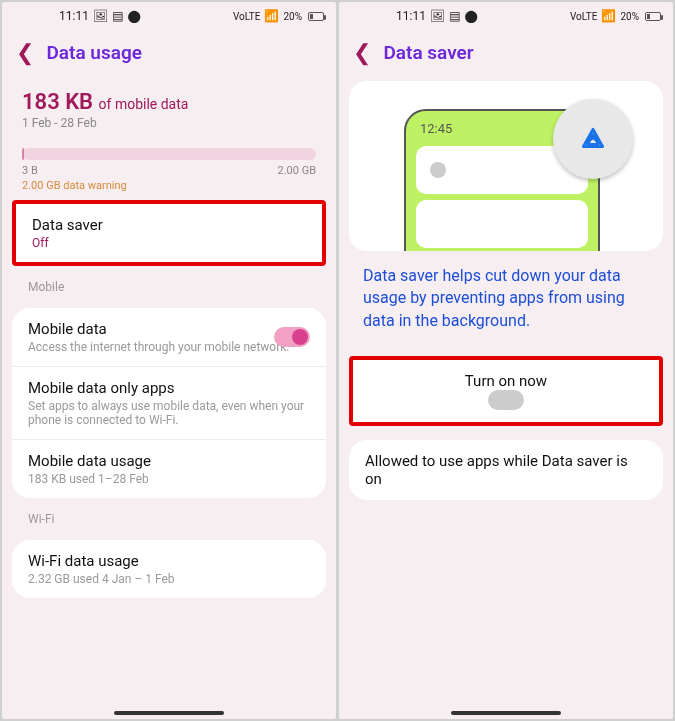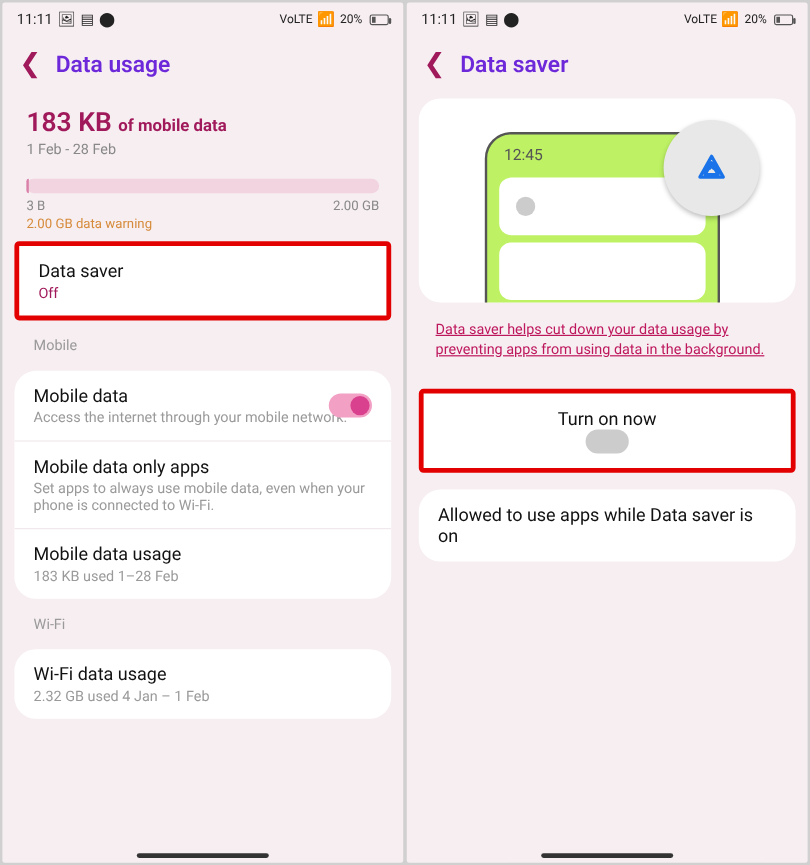--- a/index.html
+++ b/index.html
@@ -21,20 +21,21 @@
     border-radius: 2px;
   }
   .statusbar {
     height: 28px;
     display: flex;
     justify-content: space-between;
     align-items: center;
     padding: 0 12px;
     font-size: 12px;
     color: #222;
+    margin-left: 45px;
   }
   .statusbar .left, .statusbar .right { display: flex; align-items: center; gap: 4px; }
   .statusbar .right { font-size: 10px; }
   .status-icon { font-size: 12px; }
   .header {
     display: flex;
     align-items: center;
     padding: 10px 14px 16px 14px;
   }
   .back-icon {
@@ -50,21 +51,21 @@
   }
   .content { padding: 0 10px; }
   .usage-block { padding: 8px 10px 0 10px; }
   .usage-title {
     font-size: 22px;
     font-weight: 600;
     color: #a0195a;
   }
   .usage-title .suf {
     font-size: 14px;
-    font-weight: 700;
+    font-weight: 400;
   }
   .usage-range { font-size: 12px; color: #888; margin-top: 2px; }
   .bar {
     height: 12px;
     background: #f2d4e0;
     border-radius: 6px;
     margin-top: 18px;
     position: relative;
   }
   .bar-fill {
@@ -148,24 +149,23 @@
     width: 80px; height:80px; border-radius:50%;
     background: #e8e8e8;
     display:flex; align-items:center; justify-content:center;
     box-shadow: 0 2px 4px rgba(0,0,0,0.25);
   }
   .illus-ds-icon {
     position: relative;
     width: 26px; height: 26px;
   }
   .screen2-desc {
-    font-size: 12px; color: #be185d;
+    font-size: 16px; color: #1d4ed8;
     padding: 0 14px 14px 14px;
     line-height: 1.4;
-    text-decoration: underline;
   }
   .row.flex { display:flex; align-items:center; justify-content:space-between;flex-direction:column; }
   .nav-handle {
     position:absolute; bottom:4px; left:50%;
     transform: translateX(-50%);
     width: 110px; height:4px;
     background: #333; border-radius:2px;
   }
   .batt-outline {
     display:inline-block; width:16px; height:9px;

